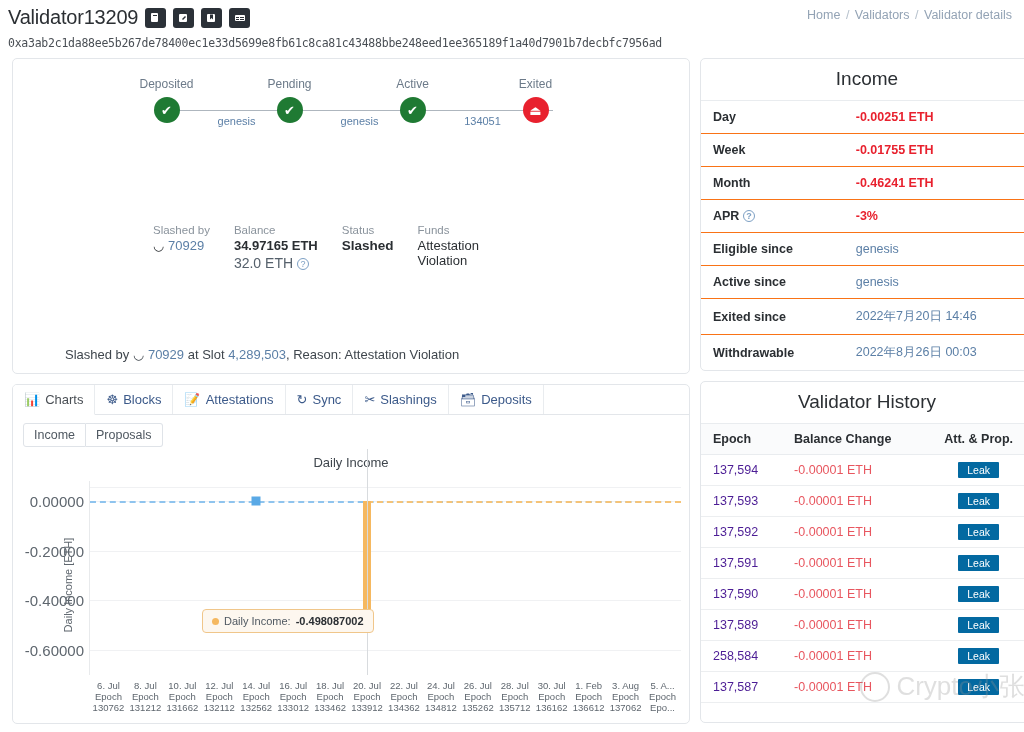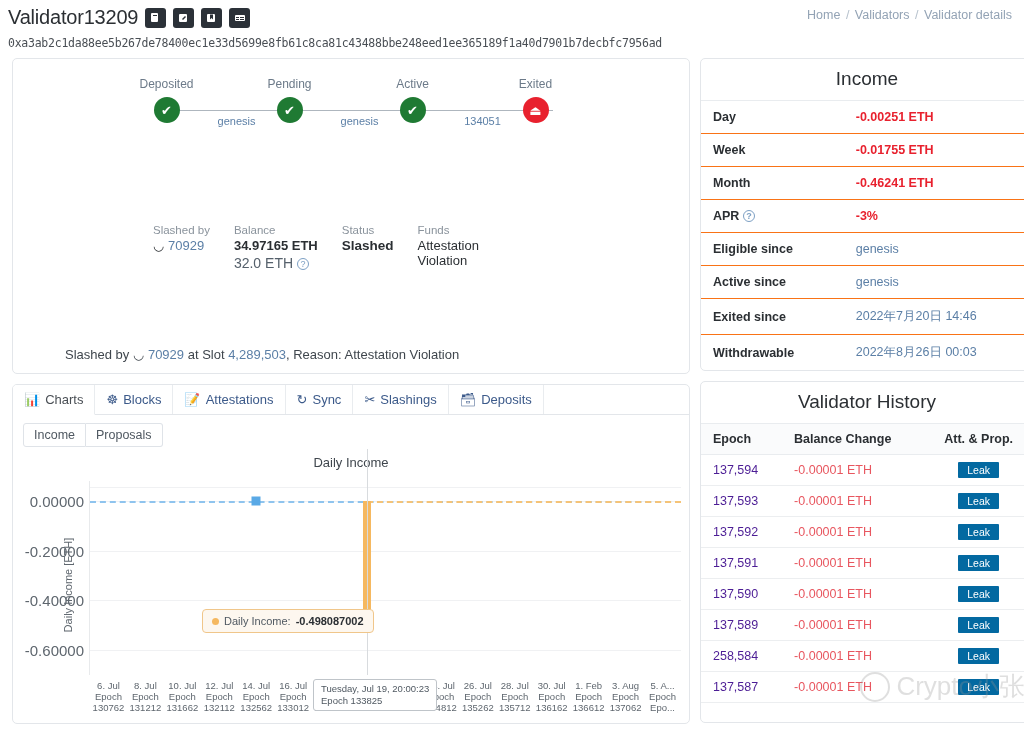--- a/index.html
+++ b/index.html
@@ -493,24 +493,20 @@
             <div class="xtick" style="left: 96.875%;">
               <div>5. A...</div>
               <div>Epoch</div>
               <div>Epo...</div>
             </div>
             <div class="tooltip" style="left: calc(46.875% - 165px); top: 66.1137%;">
               <span class="dot"></span>
               <span>Daily Income: </span>
               <b>-0.498087002</b>
             </div>
-            <div class="xtooltip" style="left: calc(46.875% - 54px); top: calc(100% + 4px);">
-              <div>Tuesday, Jul 19, 20:00:23</div>
-              <div>Epoch 133825</div>
-            </div>
           </div>
       </div>
     </div>
   </div>
 
   <div class="col-right">
 
     <div class="card">
       <div class="panel-title">Income</div>
       <table class="kv">

